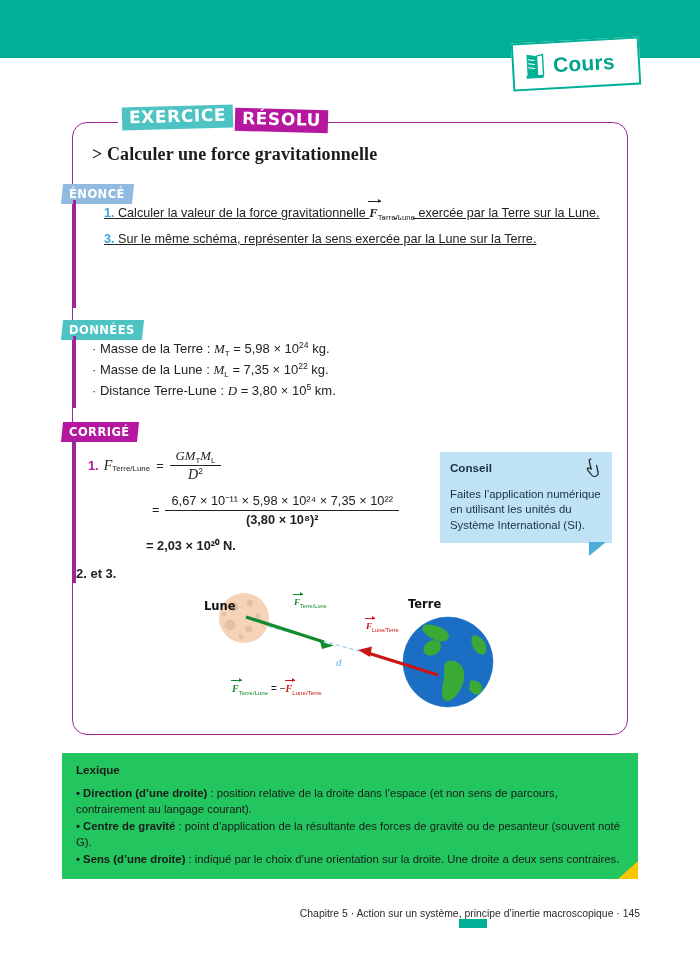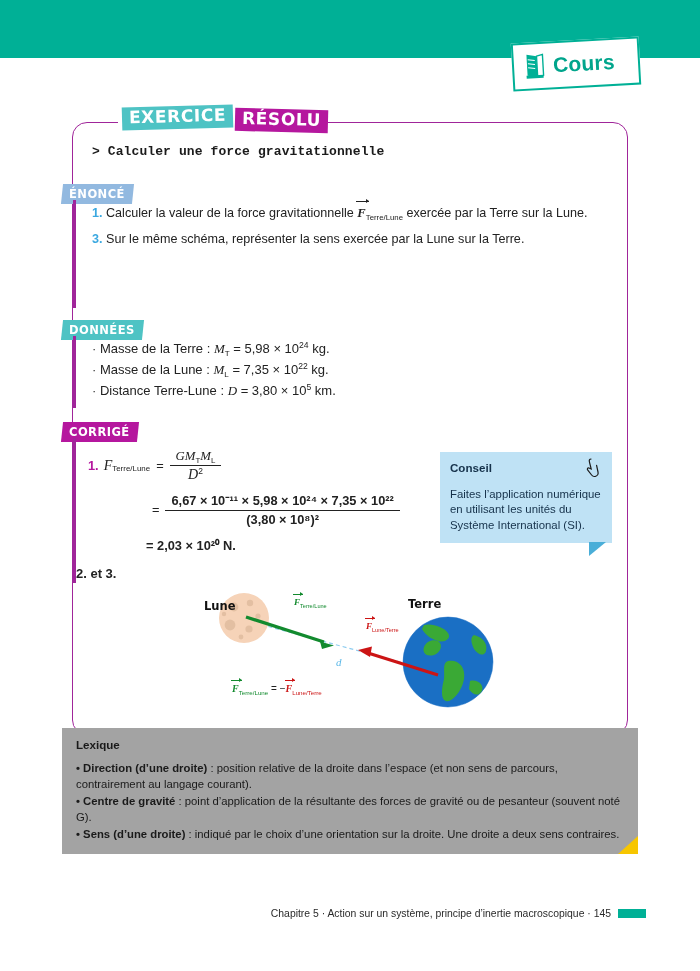--- a/index.html
+++ b/index.html
@@ -67,22 +67,22 @@
   }
   .chip-resolu{
     background:#b5179e;font-size:17px;
     transform:rotate(1.4deg);
     margin-left:2px;margin-bottom:-3px;
   }
 
   
   .ex-title{
     position:absolute;left:92px;top:144px;
-    font-family:Liberation Mono, monospace;
-    font-size:13px;font-weight:bold;color:#1b1b1b;
+    font-family:Liberation Serif, serif;
+    font-size:18px;font-weight:bold;color:#1b1b1b;
     letter-spacing:.1px;
   }
 
   
   .sec-label{
     position:absolute;
     font-family:"DejaVu Sans", sans-serif;
     font-weight:bold;color:#fff;font-size:11.5px;
     letter-spacing:.45px;
     padding:3px 8px 3px 7px;
@@ -96,21 +96,21 @@
 
   
   .vrule{position:absolute;left:73px;width:2.6px;background:#a0259a;z-index:4;}
 
   
   .block{position:absolute;color:#222;}
   .enonce-body{
     left:88px;top:204px;width:528px;
     font-size:12.6px;line-height:1.5;
   }
-  .enonce-body p{margin:0 0 7px 4px;}
+  .enonce-body p{margin:0 0 7px 16px;text-decoration:underline;}
   .num{color:#3aa8e0;font-weight:bold;}
 
   .donnees-body{
     left:92px;top:338px;width:420px;
     font-size:13px;line-height:1.62;
   }
   .donnees-body .li{white-space:nowrap;}
   .dot{color:#333;}
 
   
@@ -173,40 +173,40 @@
   .d-label{
     position:absolute;left:150px;top:73px;color:#5bb8e8;
     font-size:11px;font-style:italic;font-family:"Liberation Serif",serif;
   }
   .eqbot{position:absolute;left:46px;top:100px;font-size:10px;}
   .eqbot .g{color:#128a2e;}
   .eqbot .r{color:#cc1414;}
 
   
   .lexique{
-    position:absolute;left:62px;top:728px;
+    position:absolute;left:62px;top:753px;
     width:576px;min-height:112px;
-    background:#a3a3a3;
+    background:#22c55e;
     padding:9px 14px 12px 14px;box-sizing:border-box;
     font-size:11.3px;line-height:1.46;color:#1a1a1a;
   }
   .lexique .ttl{font-weight:bold;font-size:11.6px;margin-bottom:6px;display:block;}
   .lexique p{margin:0;}
   .lexique b{font-weight:bold;}
   .lex-fold{
     position:absolute;right:0;bottom:0;
     width:0;height:0;
     border-left:20px solid transparent;
     border-bottom:18px solid #f7c600;
   }
 
   
   .footer{
-    position:absolute;right:54px;top:908px;
-    display:flex;align-items:center;gap:0;
+    position:absolute;right:60px;top:908px;
+    display:flex;align-items:center;gap:0;flex-direction:column;
   }
   .footer .txt{font-size:10.4px;color:#2a2a2a;}
   .footer .bar{width:28px;height:9px;background:#00b096;margin-left:7px;}
 </style>
 </head>
 <body>
 
 <div class="top-band"></div>
 
 <div class="cours-tab">
@@ -279,21 +279,21 @@
     <span class="eqsign">=</span>
     <span class="frac">
       <span class="nume"><span class="it">GM</span><sub>T</sub><span class="it">M</span><sub>L</sub></span>
       <span class="deno"><span class="it" style="font-size:14px;">D</span><sup>2</sup></span>
     </span>
   </div>
 
   <div class="eq-line" style="margin-left:58px;margin-top:8px;">
     <span class="eqsign">=</span>
     <span class="frac">
-      <span class="nume" style="font-weight:700;">6,67 × 10⁻¹¹ × 5,98 × 10²⁴ × 7,35 × 10²²</span>
+      <span class="nume" style="font-weight:400;">6,67 × 10⁻¹¹ × 5,98 × 10²⁴ × 7,35 × 10²²</span>
       <span class="deno" style="font-weight:600;">(3,80 × 10⁸)²</span>
     </span>
   </div>
 
   <div class="eq-line" style="margin-left:58px;margin-top:9px;font-weight:700;">
     <span>= 2,03 × 10²⁰ N.</span>
   </div>
 </div>
 
 <div class="et23">2. et 3.</div>

